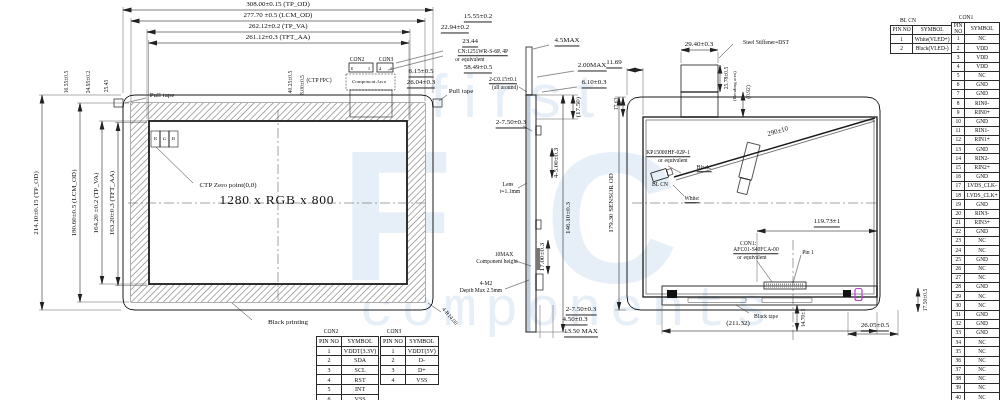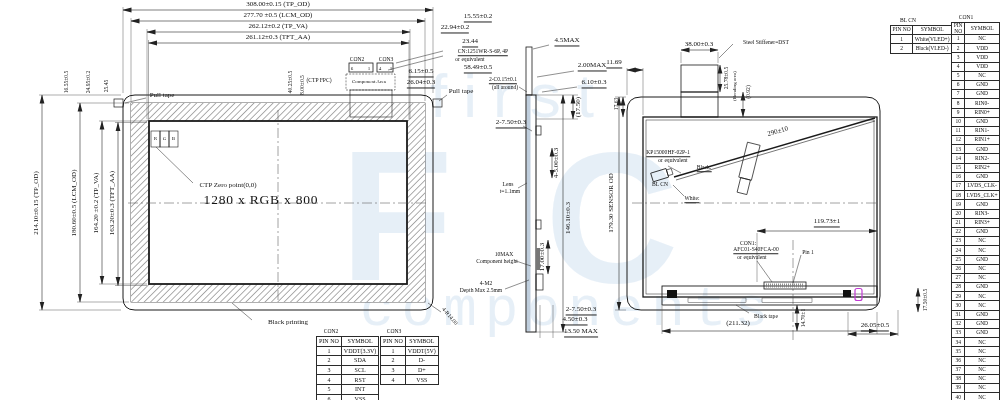--- a/index.html
+++ b/index.html
@@ -247,21 +247,21 @@
   <div class="lb ul" style="left:421px;top:84px">26.04±0.3</div>
   <div class="lb lv ls" style="left:290px;top:82px">40.25±0.5</div>
   <div class="lb lv ls" style="left:302px;top:85px">8.00±0.5</div>
 
   <div class="lb" style="left:162px;top:96px">Pull tape</div>
   <div class="lb" style="left:461px;top:92px">Pull tape</div>
   <div class="lb l5" style="left:155.5px;top:139px">R</div>
   <div class="lb l5" style="left:164.5px;top:139px">G</div>
   <div class="lb l5" style="left:173.5px;top:139px">B</div>
   <div class="lb" style="left:228px;top:186px">CTP Zero point(0,0)</div>
-  <div class="lb big" style="left:261px;top:200px">1280 x RGB x 800</div>
+  <div class="lb big" style="left:277px;top:200px">1280 x RGB x 800</div>
   <div class="lb" style="left:288px;top:323px">Black printing</div>
   <div class="lb r50 ls" style="left:450px;top:316px">4-R14.00</div>
 
   <div class="lb ul" style="left:567px;top:42px">4.5MAX</div>
   <div class="lb ul" style="left:592px;top:67px">2.00MAX</div>
   <div class="lb ul ls" style="left:503px;top:80px">2-C0.15±0.1</div>
   <div class="lb ls" style="left:505px;top:87px">(all around)</div>
   <div class="lb ul" style="left:594px;top:84px">6.10±0.3</div>
   <div class="lb lv" style="left:579px;top:107px">(17.50)</div>
   <div class="lb ul" style="left:511px;top:124px">2-7.50±0.3</div>
@@ -271,21 +271,21 @@
   <div class="lb lv" style="left:569px;top:218px">146.10±0.3</div>
   <div class="lb lv" style="left:543px;top:257px">17.00±0.3</div>
   <div class="lb ls" style="left:504px;top:254px">10MAX</div>
   <div class="lb ls" style="left:497px;top:261px">Component height</div>
   <div class="lb ls" style="left:486px;top:283px">4-M2</div>
   <div class="lb ls" style="left:481px;top:290px">Depth Max 2.5mm</div>
   <div class="lb ul" style="left:581px;top:311px">2-7.50±0.3</div>
   <div class="lb ul" style="left:575px;top:321px">4.50±0.3</div>
   <div class="lb ul" style="left:581px;top:333px">13.50 MAX</div>
 
-  <div class="lb" style="left:699px;top:45px">38.00±0.3</div>
+  <div class="lb" style="left:699px;top:45px">29.40±0.3</div>
   <div class="lb ls" style="left:766px;top:42px">Steel Stiffener=DST</div>
   <div class="lb lv ls" style="left:726px;top:78px">25.78±0.5</div>
   <div class="lb lv l5" style="left:735px;top:86px">(Bending area)</div>
   <div class="lb lv ls" style="left:748px;top:92px">(0.92)</div>
   <div class="lb ul" style="left:614px;top:64px">11.69</div>
   <div class="lb lv ls" style="left:616px;top:104px">17.63</div>
   <div class="lb rm16" style="left:778px;top:132px">290±10</div>
   <div class="lb ul ls" style="left:668px;top:153px">KP15000HF-02P-1</div>
   <div class="lb ls" style="left:673px;top:160px">or equivalent</div>
   <div class="lb ul ls" style="left:704px;top:168px">Black:</div>

